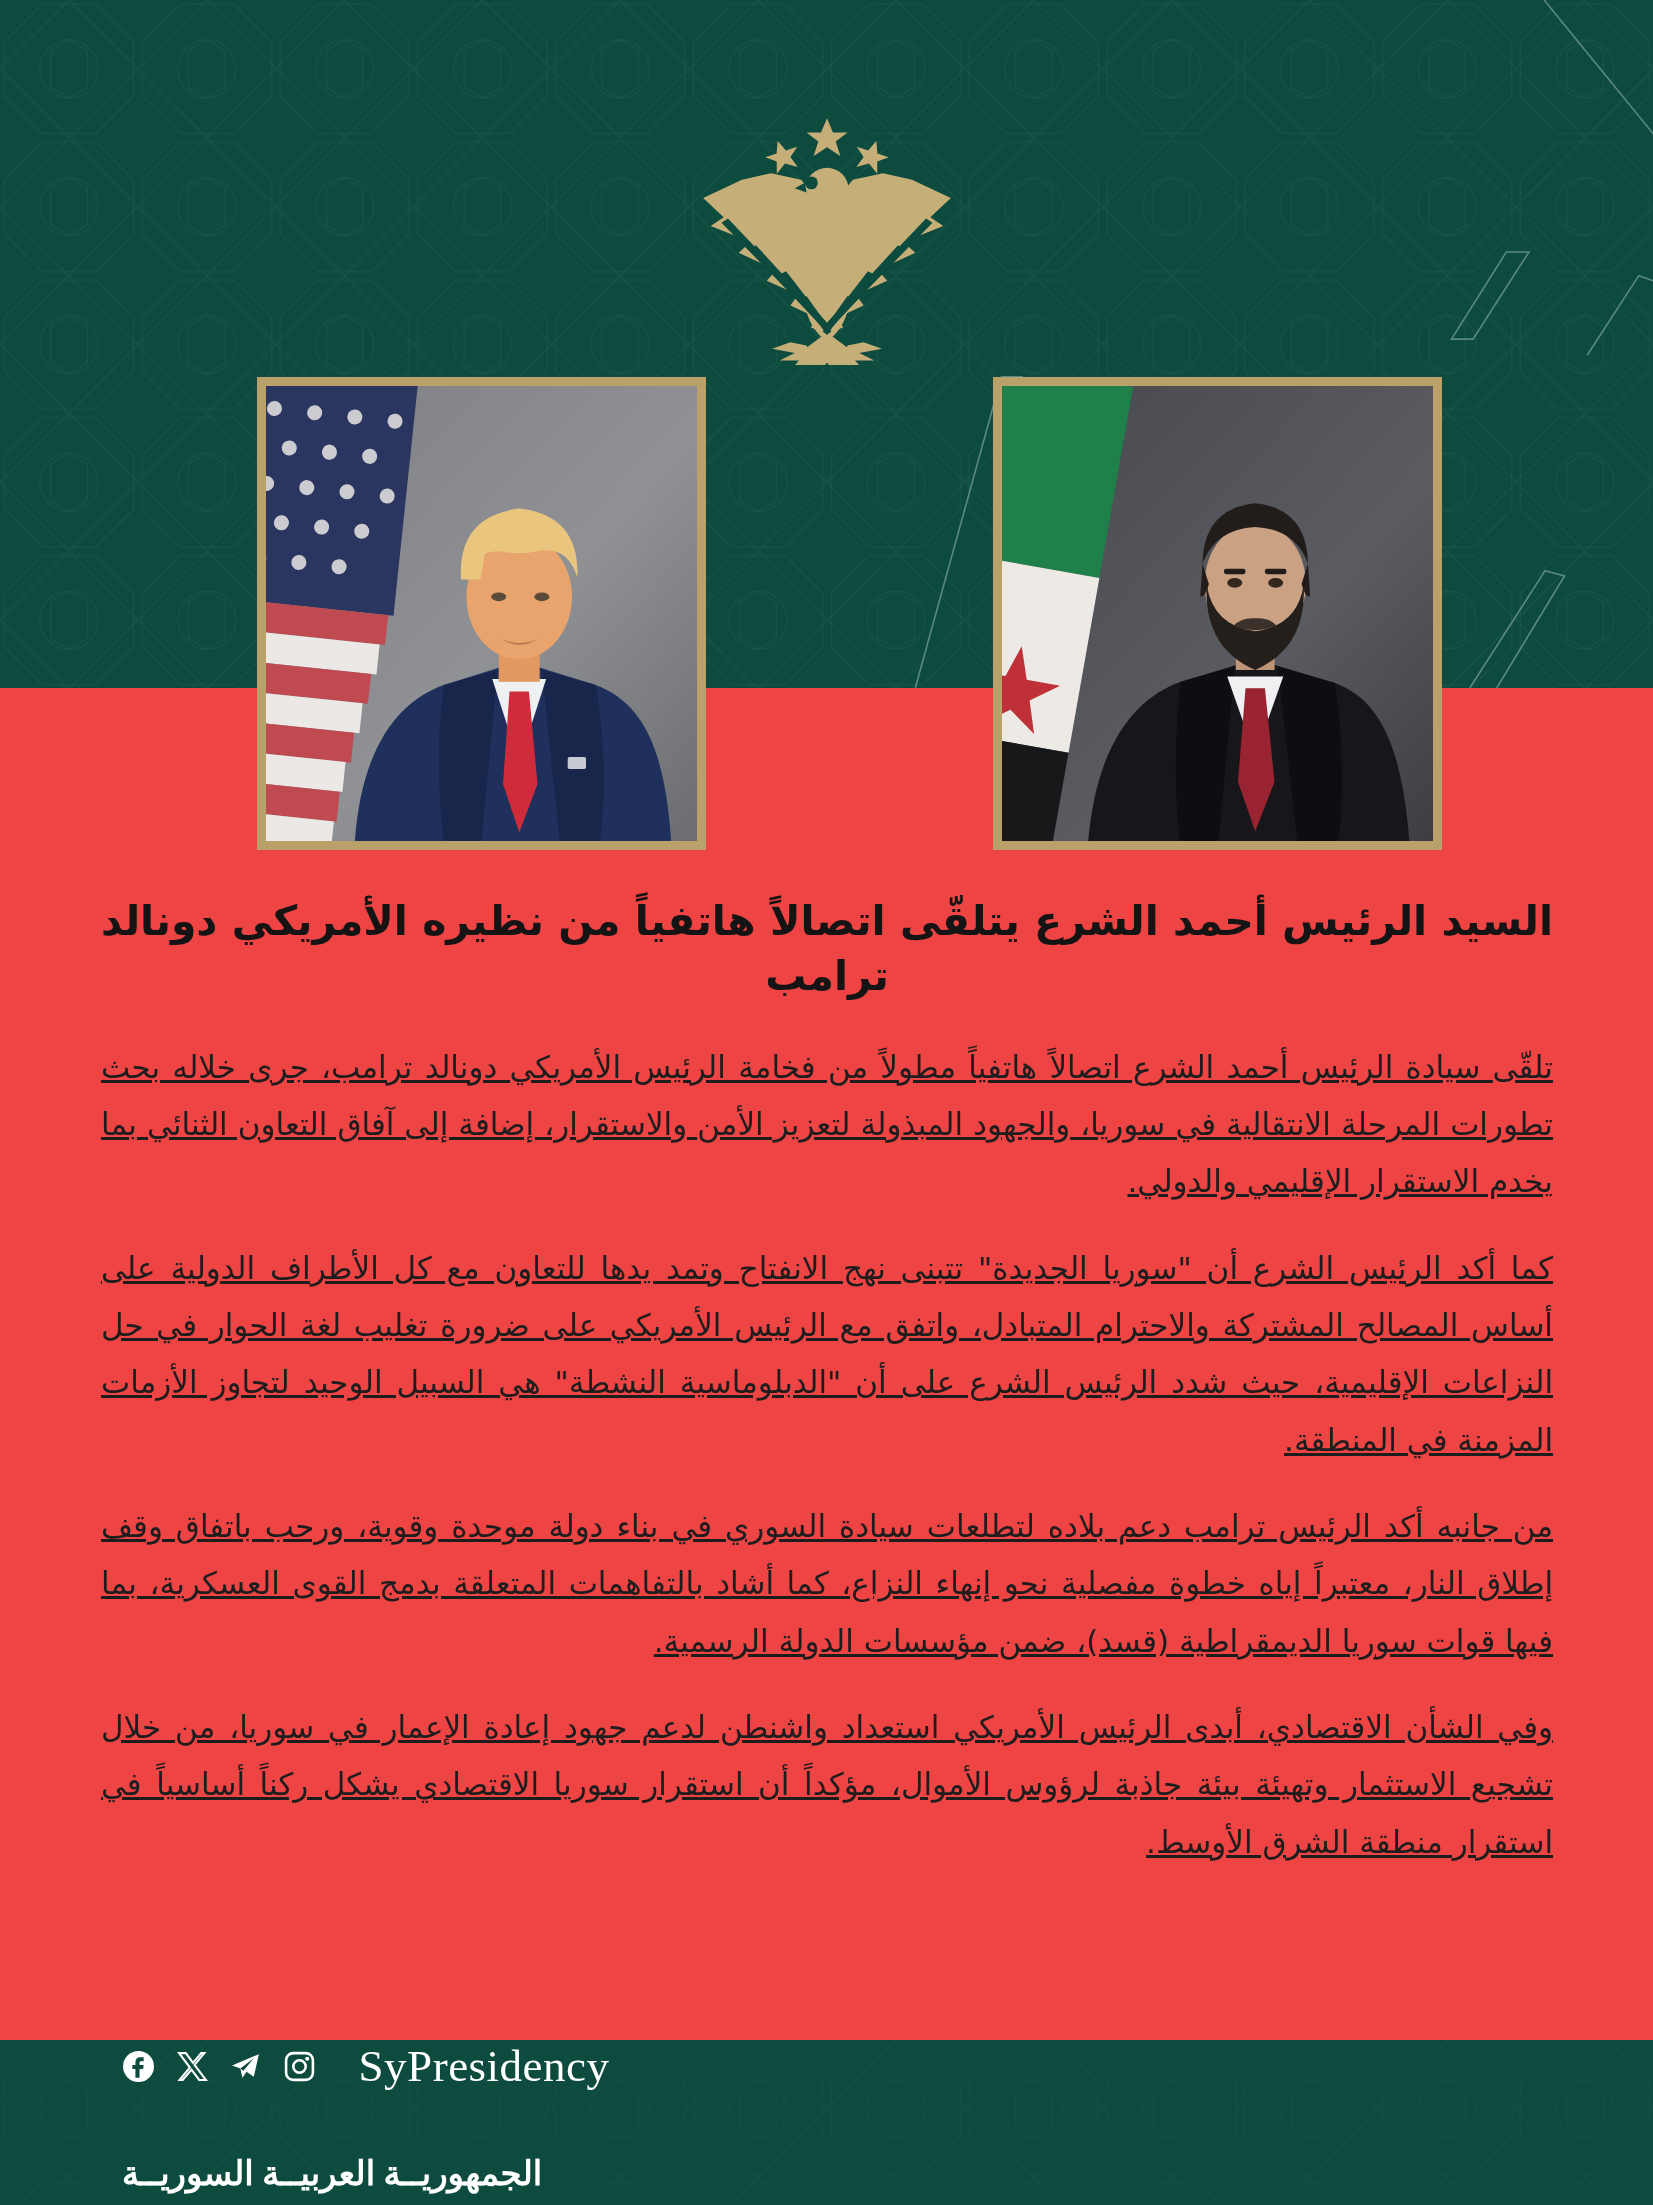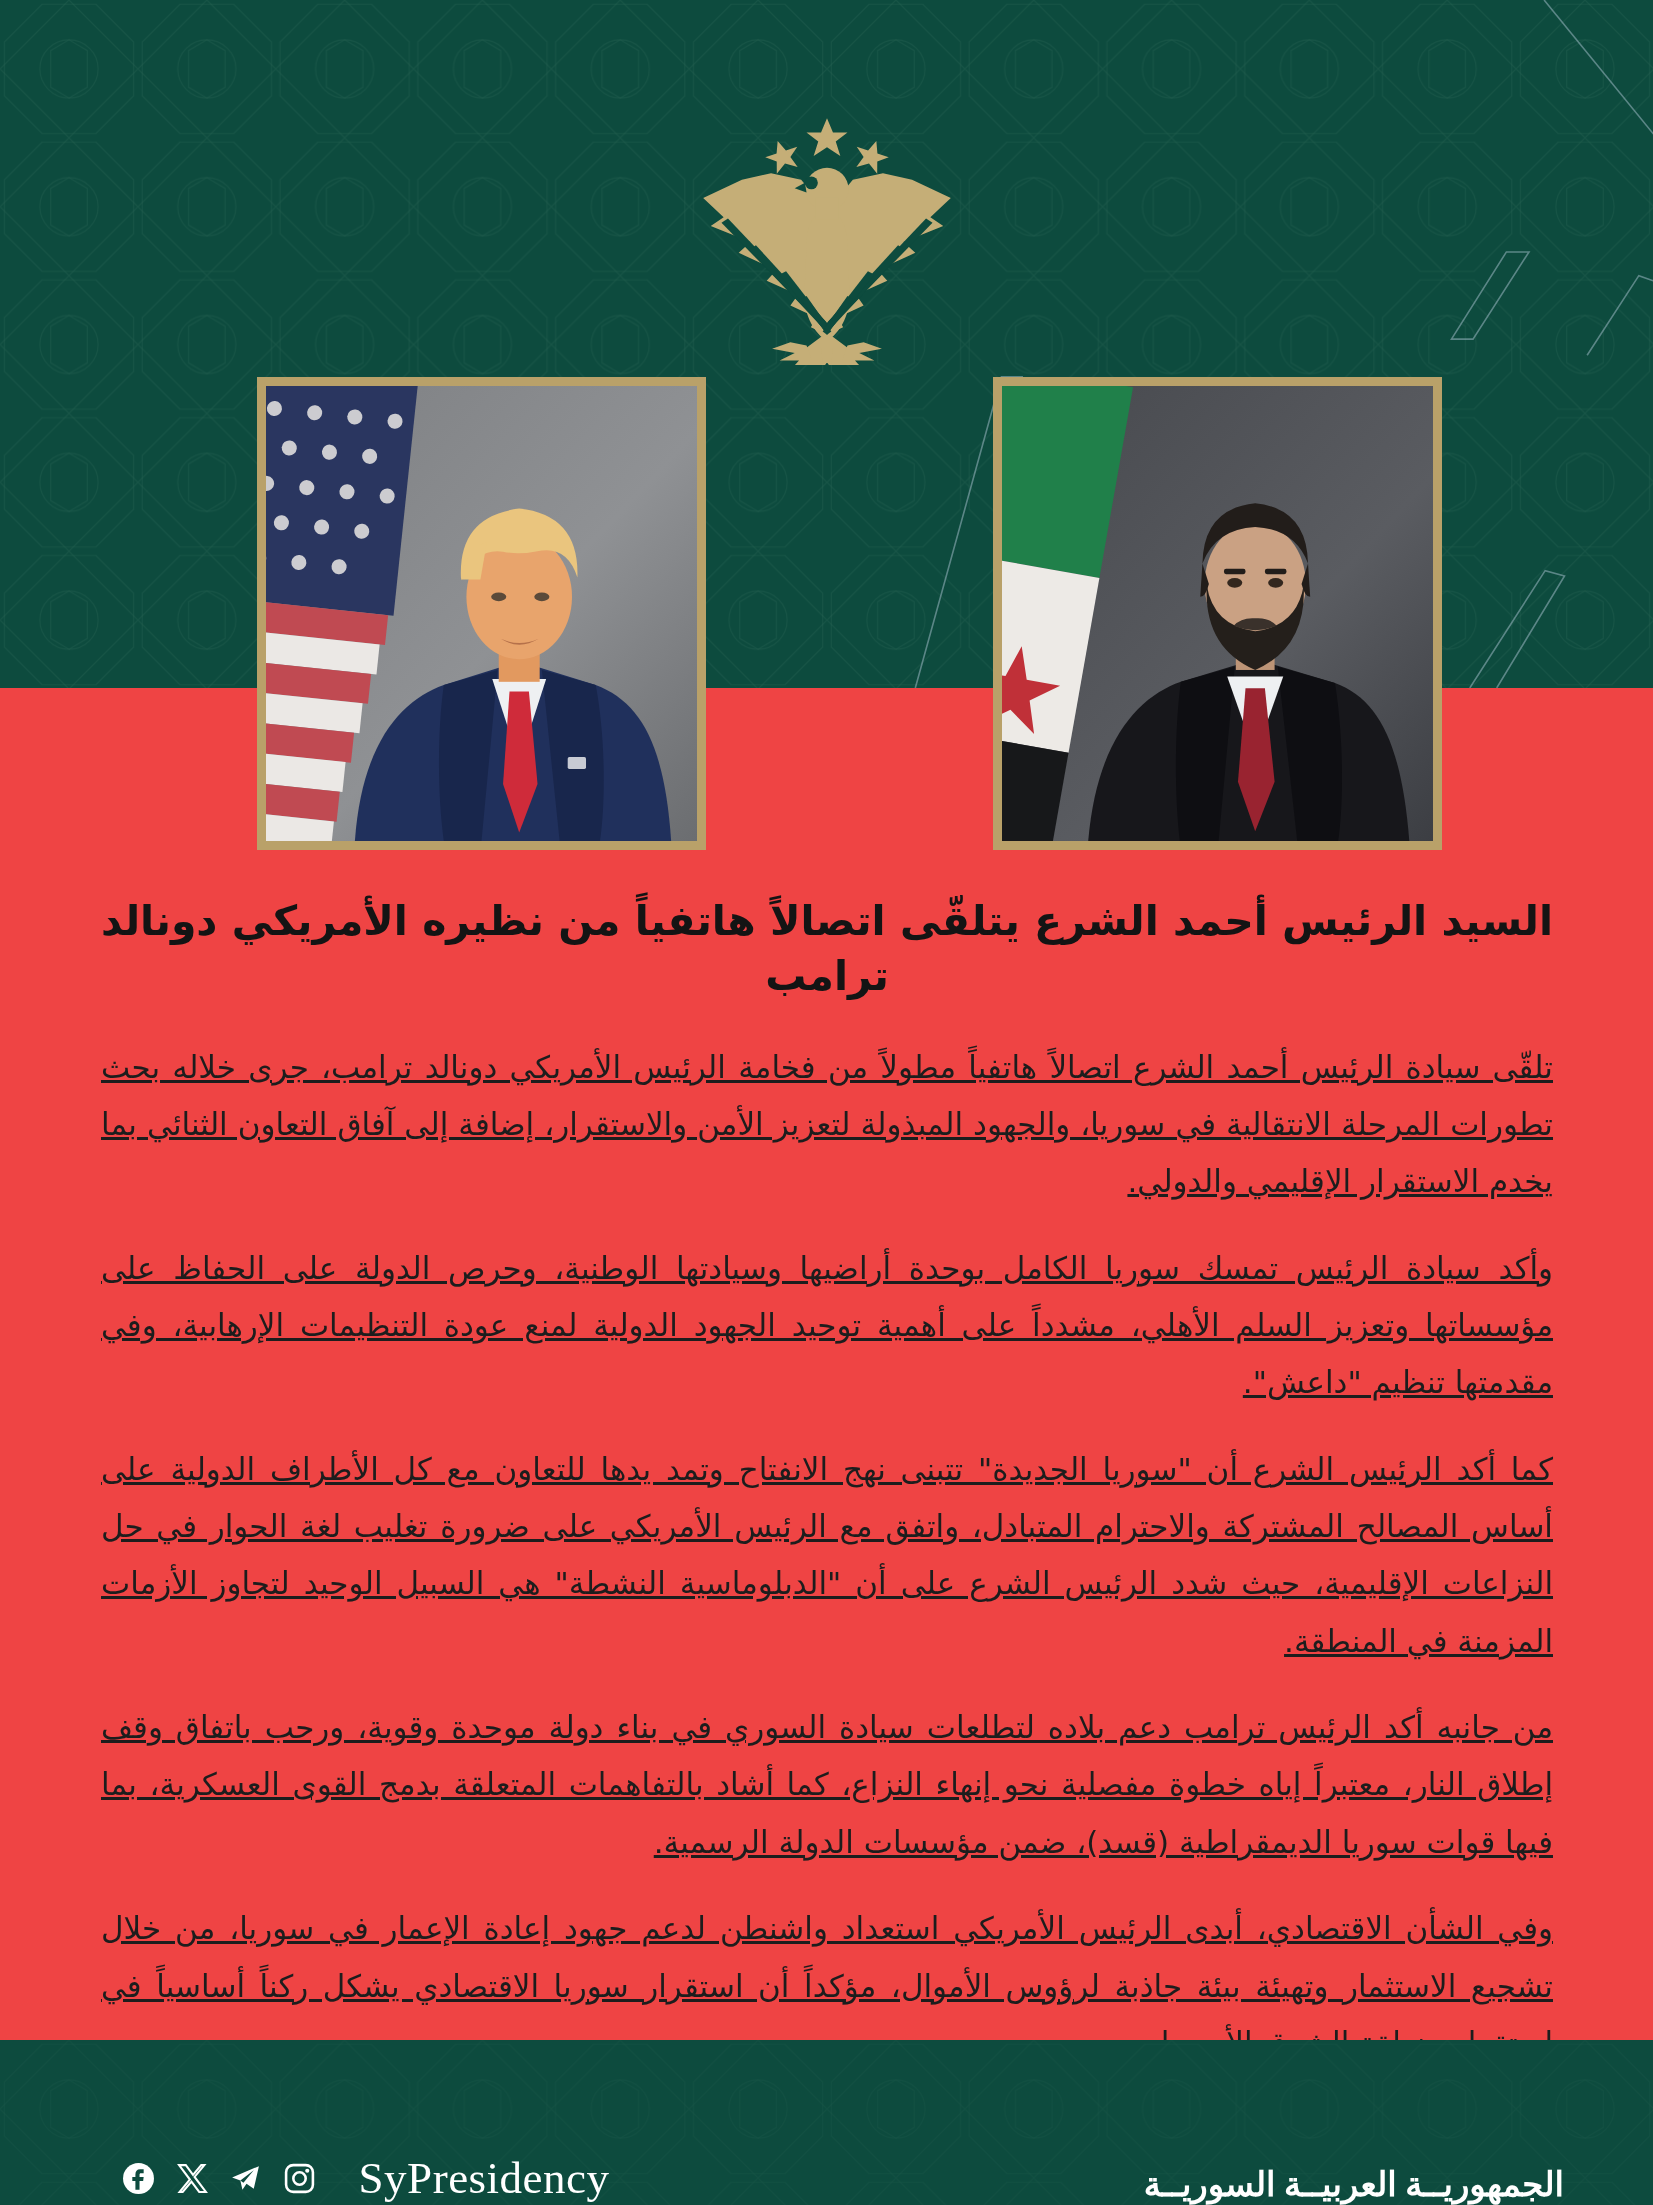--- a/index.html
+++ b/index.html
@@ -19,22 +19,22 @@
   .photo-frame svg{display:block;width:100%;height:100%;}
 
   
   .content{position:absolute;top:688px;left:0;width:1654px;box-sizing:border-box;
            padding:206px 101px 0 101px;direction:rtl;}
   .content h1{font-size:41px;line-height:1.35;font-weight:700;color:#141414;text-align:center;margin:0 0 34px 0;}
   .content p{font-size:31px;line-height:1.85;color:#1d1d1d;text-align:justify;margin:0 0 29px 0;text-decoration:underline;}
 
   
   .footer{position:absolute;left:0;bottom:0;width:1654px;height:165px;background:#0d4b3e;overflow:hidden;}
-  .footer-inner{position:absolute;inset:0;display:flex;align-items:flex-end;justify-content:space-between;
-                box-sizing:border-box;padding:0 90px 1px 122px;}
+  .footer-inner{position:absolute;inset:0;display:flex;align-items:flex-start;justify-content:space-between;
+                box-sizing:border-box;padding:0 90px 12px 122px;flex-direction:column;}
   .social-row{display:flex;align-items:center;gap:20.5px;}
   .social-icon{display:flex;align-items:center;justify-content:center;}
   .social-icon svg{width:33px;height:33px;}
   .handle{font-family:"Liberation Serif","DejaVu Serif",serif;font-size:45px;color:#ffffff;margin-left:22.6px;letter-spacing:0.5px;}
   .footer-right{direction:rtl;text-align:center;color:#ffffff;font-family:Liberation Serif, serif;}
   .republic{font-size:34px;font-weight:700;letter-spacing:0.3px;}
   .dateline{font-size:25px;margin-top:9.7px;font-weight:400;}
 </style>
 </head>
 <body>
@@ -219,21 +219,20 @@
         <ellipse cx="508" cy="366" rx="14" ry="9" fill="#33271e"></ellipse>
         <rect x="412" y="340" width="40" height="10" rx="4" fill="#221d1a"></rect>
         <rect x="488" y="340" width="40" height="10" rx="4" fill="#221d1a"></rect>
       </g>
     </svg>
   </div>
 
   <main class="content">
     <h1>السيد الرئيس أحمد الشرع يتلقّى اتصالاً هاتفياً من نظيره الأمريكي دونالد ترامب</h1>
     <p>تلقّى سيادة الرئيس أحمد الشرع اتصالاً هاتفياً مطولاً من فخامة الرئيس الأمريكي دونالد ترامب، جرى خلاله بحث تطورات المرحلة الانتقالية في سوريا، والجهود المبذولة لتعزيز الأمن والاستقرار، إضافة إلى آفاق التعاون الثنائي بما يخدم الاستقرار الإقليمي والدولي.</p>
-    <p>وأكد سيادة الرئيس تمسك سوريا الكامل بوحدة أراضيها وسيادتها الوطنية، وحرص الدولة على الحفاظ على مؤسساتها وتعزيز السلم الأهلي، مشدداً على أهمية توحيد الجهود الدولية لمنع عودة التنظيمات الإرهابية، وفي مقدمتها تنظيم "داعش".</p>
     <p>كما أكد الرئيس الشرع أن "سوريا الجديدة" تتبنى نهج الانفتاح وتمد يدها للتعاون مع كل الأطراف الدولية على أساس المصالح المشتركة والاحترام المتبادل، واتفق مع الرئيس الأمريكي على ضرورة تغليب لغة الحوار في حل النزاعات الإقليمية، حيث شدد الرئيس الشرع على أن "الدبلوماسية النشطة" هي السبيل الوحيد لتجاوز الأزمات المزمنة في المنطقة.</p>
     <p>من جانبه أكد الرئيس ترامب دعم بلاده لتطلعات سيادة السوري في بناء دولة موحدة وقوية، ورحب باتفاق وقف إطلاق النار، معتبراً إياه خطوة مفصلية نحو إنهاء النزاع، كما أشاد بالتفاهمات المتعلقة بدمج القوى العسكرية، بما فيها قوات سوريا الديمقراطية (قسد)، ضمن مؤسسات الدولة الرسمية.</p>
     <p>وفي الشأن الاقتصادي، أبدى الرئيس الأمريكي استعداد واشنطن لدعم جهود إعادة الإعمار في سوريا، من خلال تشجيع الاستثمار وتهيئة بيئة جاذبة لرؤوس الأموال، مؤكداً أن استقرار سوريا الاقتصادي يشكل ركناً أساسياً في استقرار منطقة الشرق الأوسط.</p>
   </main>
 
   <footer class="footer">
     <svg class="pattern-svg" xmlns="http://www.w3.org/2000/svg" viewBox="0 0 3072 306" width="1654" height="165">
       <rect width="100%" height="100%" fill="url(#geo)" opacity="0.5"></rect>
     </svg>
     <div class="footer-inner">

